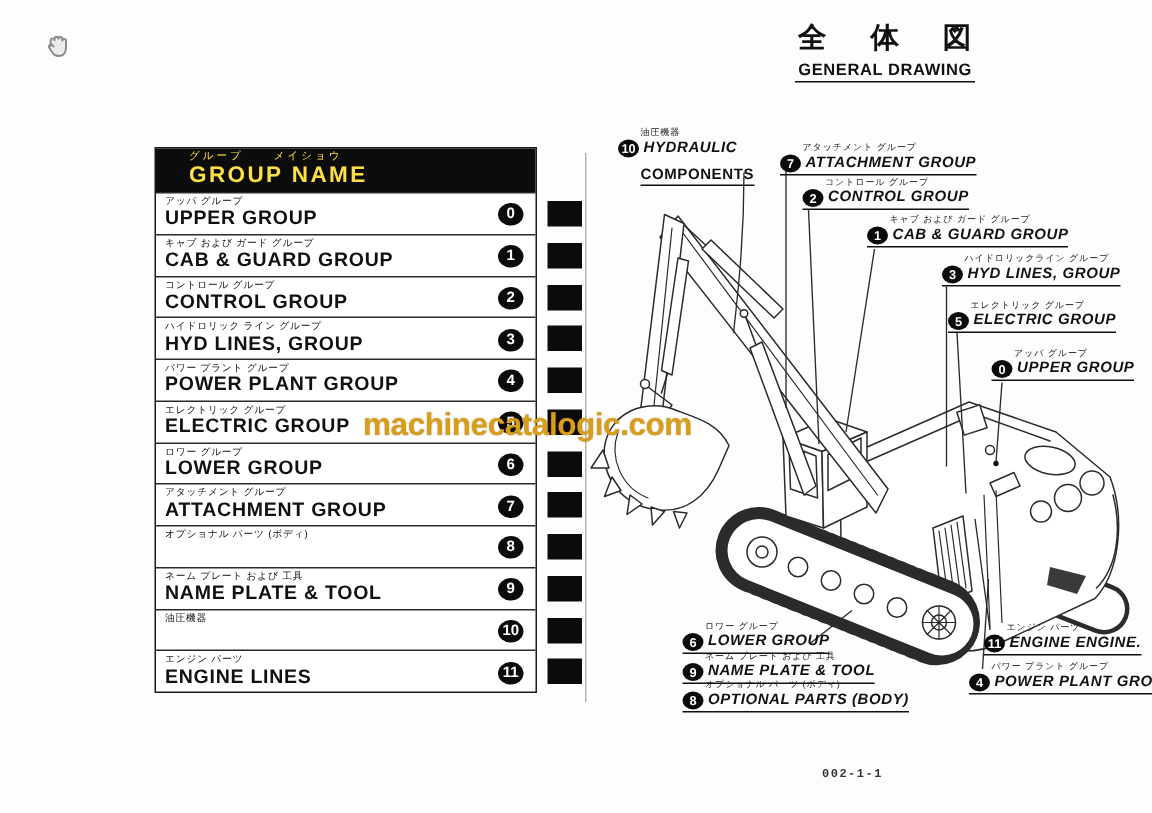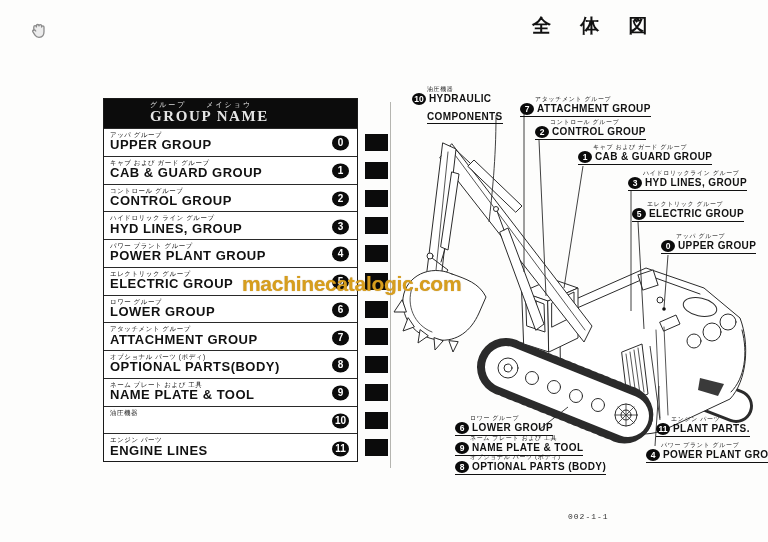--- a/index.html
+++ b/index.html
@@ -14,52 +14,52 @@
   .titleblock{position:absolute;left:520px;top:16px;width:130px;text-align:right;}
   .title-jp{font-size:19px;font-weight:bold;letter-spacing:12px;white-space:nowrap;line-height:1.1;
             margin-left:12px;}
   .title-en{display:inline-block;font-size:11px;font-weight:bold;letter-spacing:.4px;
             border-bottom:1.5px solid #111;padding:1px 2px 1px 2px;white-space:nowrap;}
 
   
   .gtable{position:absolute;left:103px;top:98px;width:255px;height:364px;
           border:1.6px solid #1a1a1a;background:#fff;box-sizing:border-box;
           display:flex;flex-direction:column;}
-  .thead{height:29px;background:#0c0c0c;color:#e5e5e5;padding-left:46px;box-sizing:border-box;font-family:Liberation Serif, serif;}
+  .thead{height:29px;background:#0c0c0c;color:#fde047;padding-left:22px;box-sizing:border-box;}
   .thead .jp{font-size:7px;letter-spacing:2px;word-spacing:16px;padding-top:2px;line-height:1.2;}
   .thead .en{font-size:15px;font-weight:bold;letter-spacing:1.6px;line-height:1;}
   .trow{position:relative;flex:1;border-top:1px solid #2a2a2a;padding:2px 0 0 6px;box-sizing:border-box;}
   .trow .jp{font-size:6.5px;letter-spacing:.5px;line-height:1.15;white-space:nowrap;}
   .trow .en{font-size:13px;font-weight:bold;letter-spacing:.5px;line-height:1.05;white-space:nowrap;}
   .badge{position:absolute;right:8px;top:50%;transform:translateY(-44%);
          background:#0b0b0b;color:#fff;border-radius:50%;min-width:15px;height:15px;
          line-height:15px;text-align:center;font-size:10px;font-weight:bold;padding:0 1px;}
   .tab{position:absolute;right:-31px;top:5px;width:23px;height:17px;background:#0b0b0b;}
   .scanline{position:absolute;left:390px;top:102px;width:1px;height:366px;background:#b5b5b0;}
 
   
   .callout{position:absolute;white-space:nowrap;}
   .c-ruby{font-size:6px;letter-spacing:.6px;line-height:1.1;color:#222;margin-left:15px;}
   .c-main{display:flex;align-items:center;gap:3px;border-bottom:1.5px solid #111;
           padding-bottom:1px;}
   .c-main.noline{border-bottom:none;}
   .c-badge{background:#0b0b0b;color:#fff;border-radius:50%;min-width:12px;height:12px;
            line-height:12px;text-align:center;font-size:8.5px;font-weight:bold;
            display:inline-block;padding:0 1px;flex:none;}
-  .c-label{font-size:10px;font-weight:bold;letter-spacing:.4px;line-height:1.15;}
+  .c-label{font-size:10px;font-weight:bold;letter-spacing:.4px;line-height:1.15;font-style:italic;}
   .c-line2{font-size:10px;font-weight:bold;letter-spacing:.4px;margin-left:15px;
            border-bottom:1.5px solid #111;display:inline-block;padding-bottom:1px;}
 
   
   .watermark{position:absolute;left:242px;top:255px;font-size:21px;font-weight:bold;
              letter-spacing:-.3px;color:#d79e1d;text-shadow:0 0 1px rgba(130,80,0,.55);
              z-index:30;margin-top:17px;}
 
-  .pagenum{position:absolute;left:568px;top:512px;font-family:"Liberation Mono",monospace;
-           font-size:8px;color:#333;letter-spacing:1px;}
+  .pagenum{position:absolute;left:548px;top:512px;font-family:"Liberation Mono",monospace;
+           font-size:8px;color:#333;letter-spacing:1px;font-weight:bold;}
 </style>
 </head>
 <body>
 
 <div class="page">
 
   <svg class="art" viewBox="0 0 768 542">
     <g stroke="#2b2b2b" stroke-width="1" fill="none" stroke-linejoin="round" stroke-linecap="round">
 
       <path d="M700,392 L736,406" stroke="#2b2b2b" stroke-width="34"></path>
@@ -144,20 +144,21 @@
   </svg>
 
   <div class="hand">
     <svg viewBox="0 0 24 24" width="26" height="26">
       <path d="M7.2 11.5 V8.2 a1.2 1.2 0 0 1 2.4 0 V7.2 a1.2 1.2 0 0 1 2.4 0 V7.3 a1.2 1.2 0 0 1 2.4 0 V8.4 a1.1 1.1 0 0 1 2.2 0 v4.2 c0 1.6-.3 2.7-1 3.7-.8 1.2-2.1 1.5-3.6 1.5-1.8 0-2.8-.6-3.7-2l-1.9-2.9c-.5-.8-.2-1.7.6-2 .7-.3 1.4.1 2 1.1" fill="#ececec" stroke="#8a8a8a" stroke-width="1.2" stroke-linejoin="round" stroke-linecap="round"></path>
     </svg>
   </div>
 
   <div class="titleblock">
     <div class="title-jp">全 体 図</div>
+    <div class="title-en">GENERAL DRAWING</div>
   </div>
 
   <div class="gtable">
     <div class="thead">
       <div class="jp">グループ メイショウ</div>
       <div class="en">GROUP NAME</div>
     </div>
     <div class="trow">
       <div class="jp">アッパ グループ</div>
       <div class="en">UPPER GROUP</div>
@@ -201,21 +202,20 @@
       <div class="tab"></div>
     </div>
     <div class="trow">
       <div class="jp">アタッチメント グループ</div>
       <div class="en">ATTACHMENT GROUP</div>
       <div class="badge">7</div>
       <div class="tab"></div>
     </div>
     <div class="trow">
       <div class="jp">オプショナル パーツ (ボディ)</div>
-      <div class="en">OPTIONAL PARTS(BODY)</div>
       <div class="badge">8</div>
       <div class="tab"></div>
     </div>
     <div class="trow">
       <div class="jp">ネーム プレート および 工具</div>
       <div class="en">NAME PLATE &amp; TOOL</div>
       <div class="badge">9</div>
       <div class="tab"></div>
     </div>
     <div class="trow">
@@ -310,21 +310,21 @@
     <div class="c-main" style="min-width:105px;">
         <span class="c-badge">8</span>
         <span class="c-label">OPTIONAL PARTS (BODY)</span>
       </div>
   </div>
 
   <div class="callout" style="left:656px;top:416px;">
     <div class="c-ruby">エンジン パーツ</div>
     <div class="c-main" style="min-width:84px;">
         <span class="c-badge">11</span>
-        <span class="c-label">PLANT PARTS.</span>
+        <span class="c-label">ENGINE ENGINE.</span>
       </div>
   </div>
 
   <div class="callout" style="left:646px;top:442px;">
     <div class="c-ruby">パワー プラント グループ</div>
     <div class="c-main" style="min-width:103px;">
         <span class="c-badge">4</span>
         <span class="c-label">POWER PLANT GROUP</span>
       </div>
   </div>

